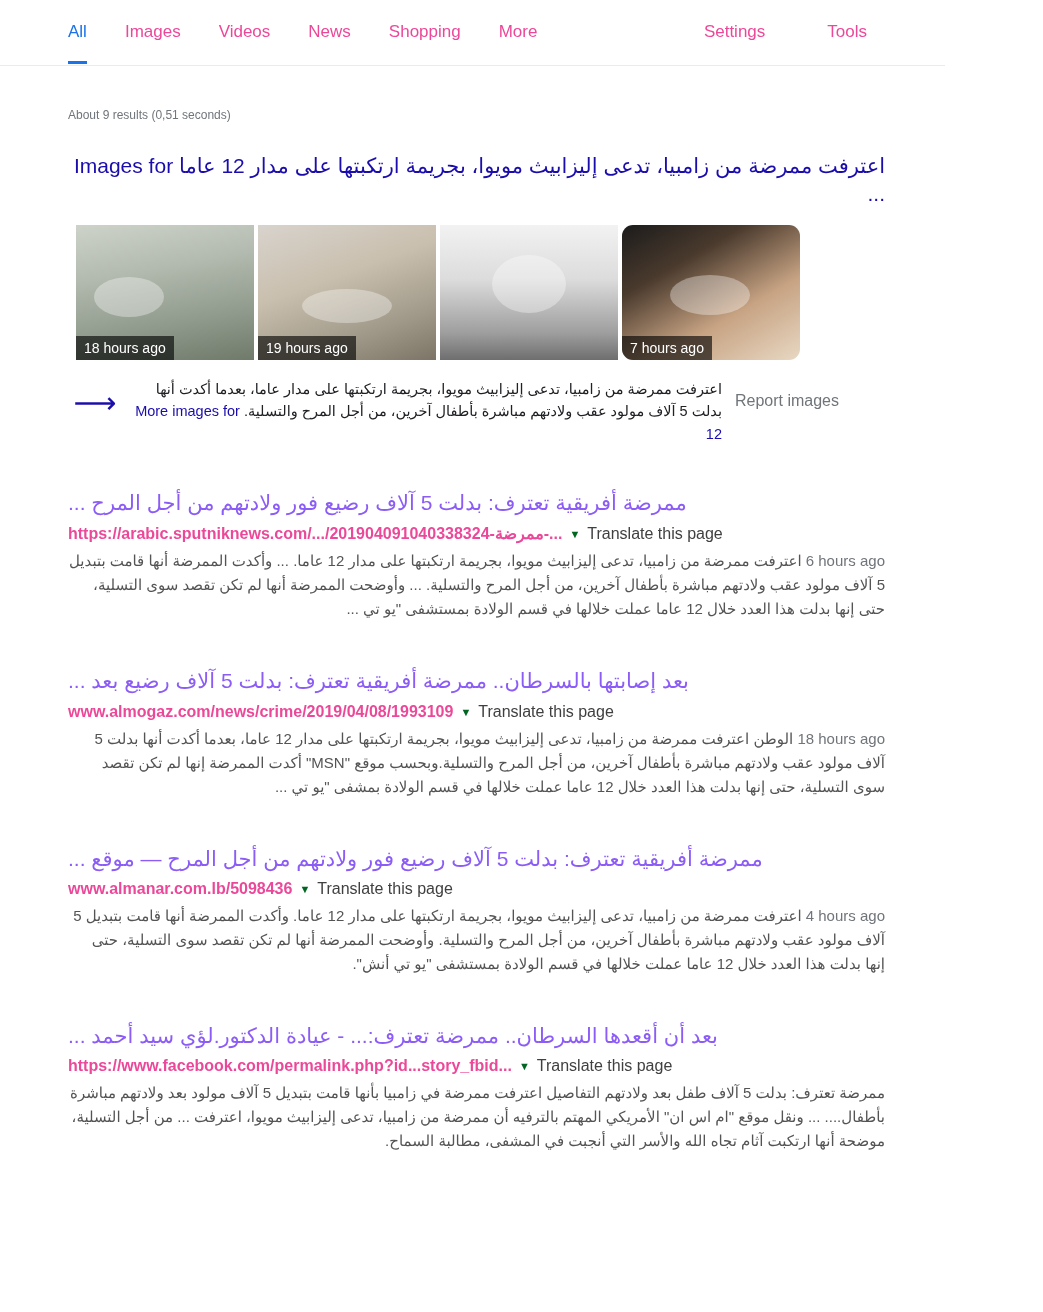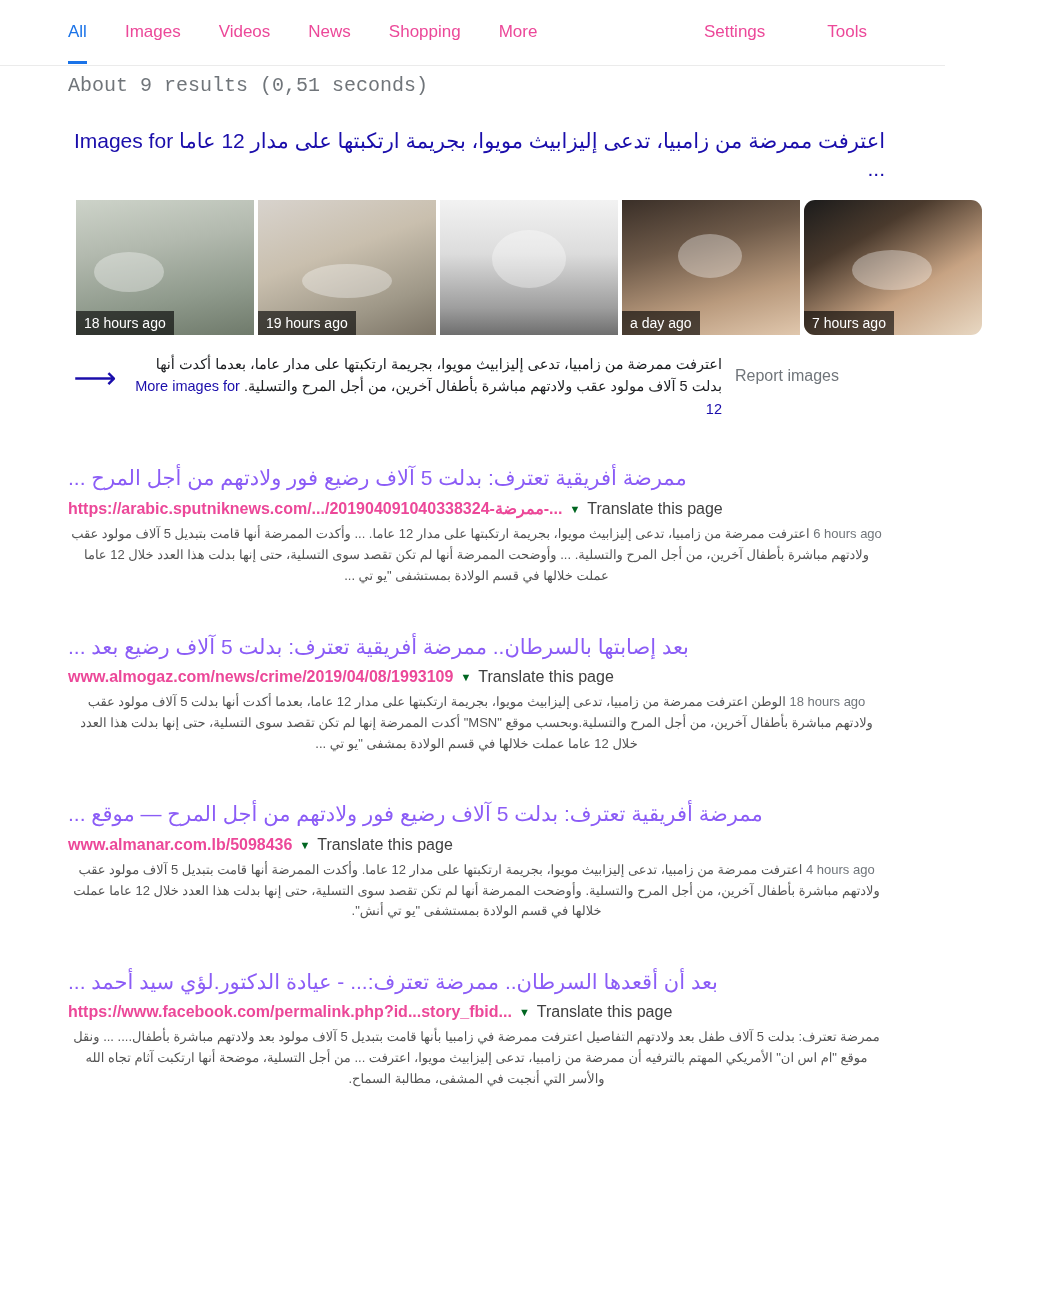--- a/index.html
+++ b/index.html
@@ -42,24 +42,23 @@
     margin-left: auto;
     display: flex;
     padding-right: 78px;
   }
   .tabbar-right .tab { margin-right: 0; margin-left: 62px; text-align: right; }
 
   
   .content { padding-left: 68px; padding-right: 60px; }
   .result-stats {
     color: #70757a;
-    font-size: 20px;
-    margin-top: 8px;
+    font-size: 12px;
+    margin-top: 42px;
     margin-bottom: 30px;
-    font-family: Liberation Mono, monospace;
   }
 
   
   .images-block { margin-bottom: 44px; }
   .images-title {
     font-size: 21px;
     line-height: 1.35;
     color: #1a0dab;
     text-align: right;
     direction: rtl;
@@ -163,25 +162,25 @@
   .r-url { color: #ec4899; white-space: nowrap; direction: ltr; font-weight: bold; }
   .r-caret {
     color: #006621;
     font-size: 11px;
     margin: 0 7px;
     cursor: pointer;
   }
   .r-translate { color: #404040; cursor: pointer; }
   .r-snippet {
     margin-top: 6px;
-    font-size: 13px;
+    font-size: 15px;
     line-height: 1.6;
     color: #545454;
     direction: rtl;
-    text-align: center;
+    text-align: right;
   }
   .r-date { color: #70757a; direction: ltr; unicode-bidi: embed; }
 </style>
 </head>
 <body>
 
 <div class="page">
 
   <div class="tabbar">
     <div class="tab active">All</div>
@@ -208,23 +207,20 @@
       </div>
 
       <div class="thumb-row">
         <div class="thumb t1">
           <span class="badge">18 hours ago</span>
         </div>
         <div class="thumb t2">
           <span class="badge">19 hours ago</span>
         </div>
         <div class="thumb t3"></div>
-        <div class="thumb t4">
-          <span class="badge">a day ago</span>
-        </div>
         <div class="thumb t5">
           <span class="badge">7 hours ago</span>
         </div>
       </div>
 
       <div class="more-images-row">
         <div class="arrow-icon">⟶</div>
         <div class="more-images-text">
           <span>اعترفت ممرضة من زامبيا، تدعى إليزابيث مويوا، بجريمة ارتكبتها على مدار عاما، بعدما أكدت أنها بدلت 5 آلاف مولود عقب ولادتهم مباشرة بأطفال آخرين، من أجل المرح والتسلية.</span>
           <span class="lead">More images for 12</span>

